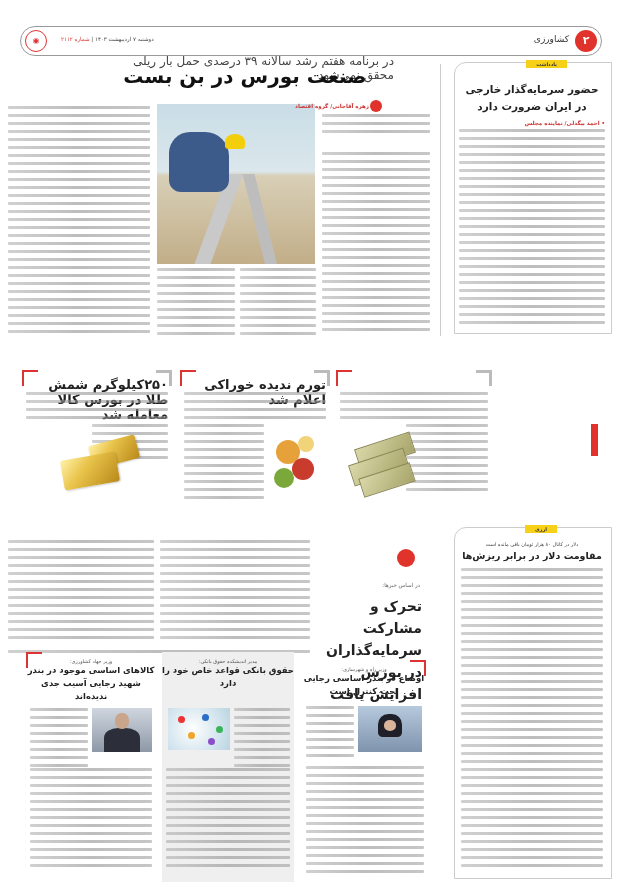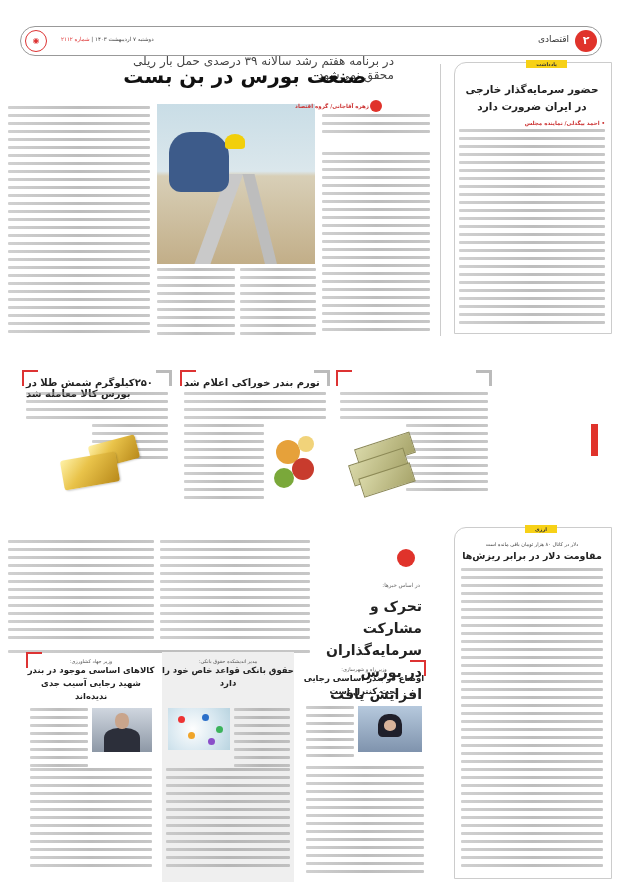--- a/index.html
+++ b/index.html
@@ -33,21 +33,21 @@
   .main-photo .worker { position: absolute; left: 12px; top: 28px; width: 60px; height: 60px; background: #3d5b8a; border-radius: 35% 40% 20% 20%; }
   .main-photo .helmet { position: absolute; left: 68px; top: 30px; width: 20px; height: 15px; background: #f2cf0a; border-radius: 50% 50% 20% 20%; }
   .main-photo .rail { position: absolute; left: 52px; top: 70px; width: 16px; height: 100px; background: #c9c9c9; transform: skewX(-20deg); }
   .main-photo .rail2 { position: absolute; left: 98px; top: 70px; width: 12px; height: 100px; background: #bdbdbd; transform: skewX(14deg); }
   .author-main { position: absolute; right: 251px; top: 103px; font-size: 5.5px; color: #c33; font-weight: bold; }
   .author-icon { position: absolute; right: 238px; top: 100px; width: 12px; height: 12px; border-radius: 50%; background: #e0332b; }
 
   .box3 { position: absolute; top: 370px; height: 136px; }
   .box3 .corner-r { position: absolute; left: 0; top: 0; width: 16px; height: 16px; border-left: 2px solid #d33; border-top: 2px solid #d33; }
   .box3 .corner-g { position: absolute; right: 0; top: 0; width: 16px; height: 16px; border-right: 3px solid #bbb; border-top: 3px solid #bbb; }
-  .box3 h4 { position: absolute; left: 4px; right: 4px; top: 7px; text-align: left; font-size: 10px; font-weight: bold; color: #222; }
+  .box3 h4 { position: absolute; left: 4px; right: 4px; top: 7px; text-align: right; font-size: 13px; font-weight: bold; color: #222; }
   .gold { position: absolute; border-radius: 3px; background: linear-gradient(135deg,#fff2a8 0%,#e9c34a 40%,#b8891a 100%); box-shadow: 1px 1px 2px rgba(0,0,0,.2); }
   .food { position: absolute; border-radius: 50%; }
   .money { position: absolute; background: linear-gradient(135deg,#d9d8a8,#a7a46a); border: 1px solid #8c8956; transform: rotate(-18deg); }
 
   .red-tab { position: absolute; left: 591px; top: 424px; width: 7px; height: 32px; background: #e0332b; }
 
   .card-rb { position: absolute; right: 8px; top: 527px; width: 158px; height: 352px; border: 1px solid #ccc; border-radius: 12px 0 0 0; }
   .card-rb .tag-yellow { position: absolute; right: 54px; top: -3px; }
   .card-rb .kicker { position: absolute; right: 8px; top: 13px; font-size: 5px; color: #444; width: 142px; text-align: center; }
   .card-rb h3 { position: absolute; right: 8px; top: 22px; font-size: 9.5px; font-weight: bold; color: #222; width: 142px; text-align: center; }
@@ -69,21 +69,21 @@
   .photo-m .body { position: absolute; left: 20%; top: 45%; width: 60%; height: 55%; background: #2c2f3a; border-radius: 40% 40% 0 0; }
   .photo-m .face { position: absolute; left: 38%; top: 12%; width: 24%; height: 36%; background: #c9a58c; border-radius: 45%; }
   .photo-icons { position: absolute; background: radial-gradient(circle at 40% 50%,#fefefe 0%,#d5e6ef 60%,#b9d4e0 100%); }
   .photo-icons i { position: absolute; width: 7px; height: 7px; border-radius: 50%; }
 </style>
 </head>
 <body>
 
 <div class="masthead">
   <div class="mh-page">۲</div>
-  <div class="mh-section">اقتصادی</div>
+  <div class="mh-section">کشاورزی</div>
   <div class="mh-date">
     <span>دوشنبه ۷ اردیبهشت ۱۴۰۳</span> |
     <span class="issue">شماره ۲۱۱۲</span>
   </div>
   <div class="mh-badge">◉</div>
 </div>
 
 <div class="card-right">
   <span class="tag-yellow">یادداشت</span>
   <h3>حضور سرمایه‌گذار خارجی در ایران ضرورت دارد</h3>
@@ -235,21 +235,21 @@
       <span></span>
     </div>
   <div class="money" style="left:20px;top:70px;width:58px;height:22px;"></div>
   <div class="money" style="left:14px;top:86px;width:58px;height:22px;"></div>
   <div class="money" style="left:24px;top:100px;width:54px;height:20px;"></div>
 </div>
 
 <div class="box3" style="left:180px;width:150px;">
   <div class="corner-r"></div>
   <div class="corner-g"></div>
-  <h4>تورم بندر خوراکی اعلام شد</h4>
+  <h4>تورم ندیده خوراکی اعلام شد</h4>
   <div class="lines" style="left:4px;top:22px;width:142px;height:32px;">
       <span></span>
       <span></span>
       <span></span>
       <span></span>
     </div>
   <div class="lines" style="left:4px;top:54px;width:80px;height:80px;">
       <span></span>
       <span></span>
       <span></span>

